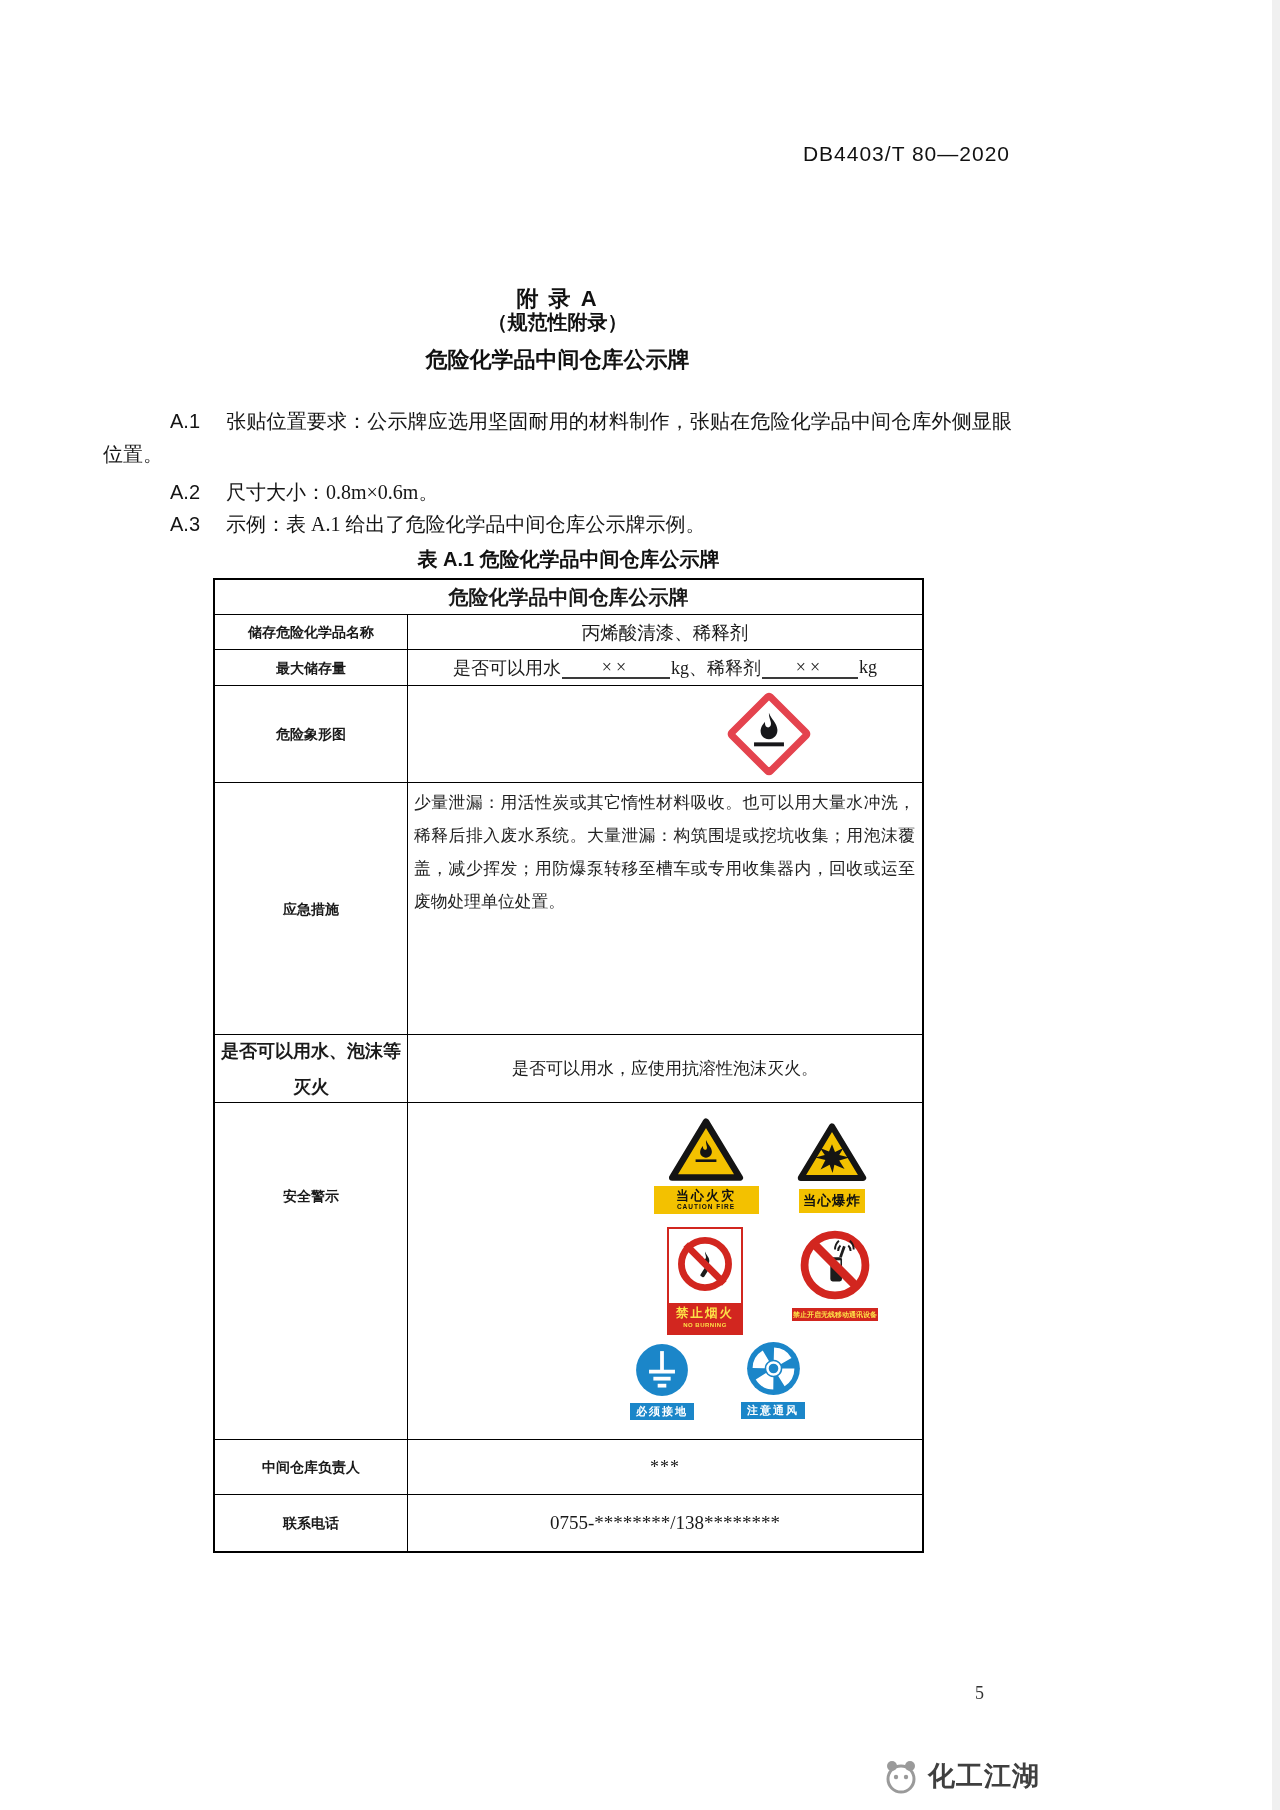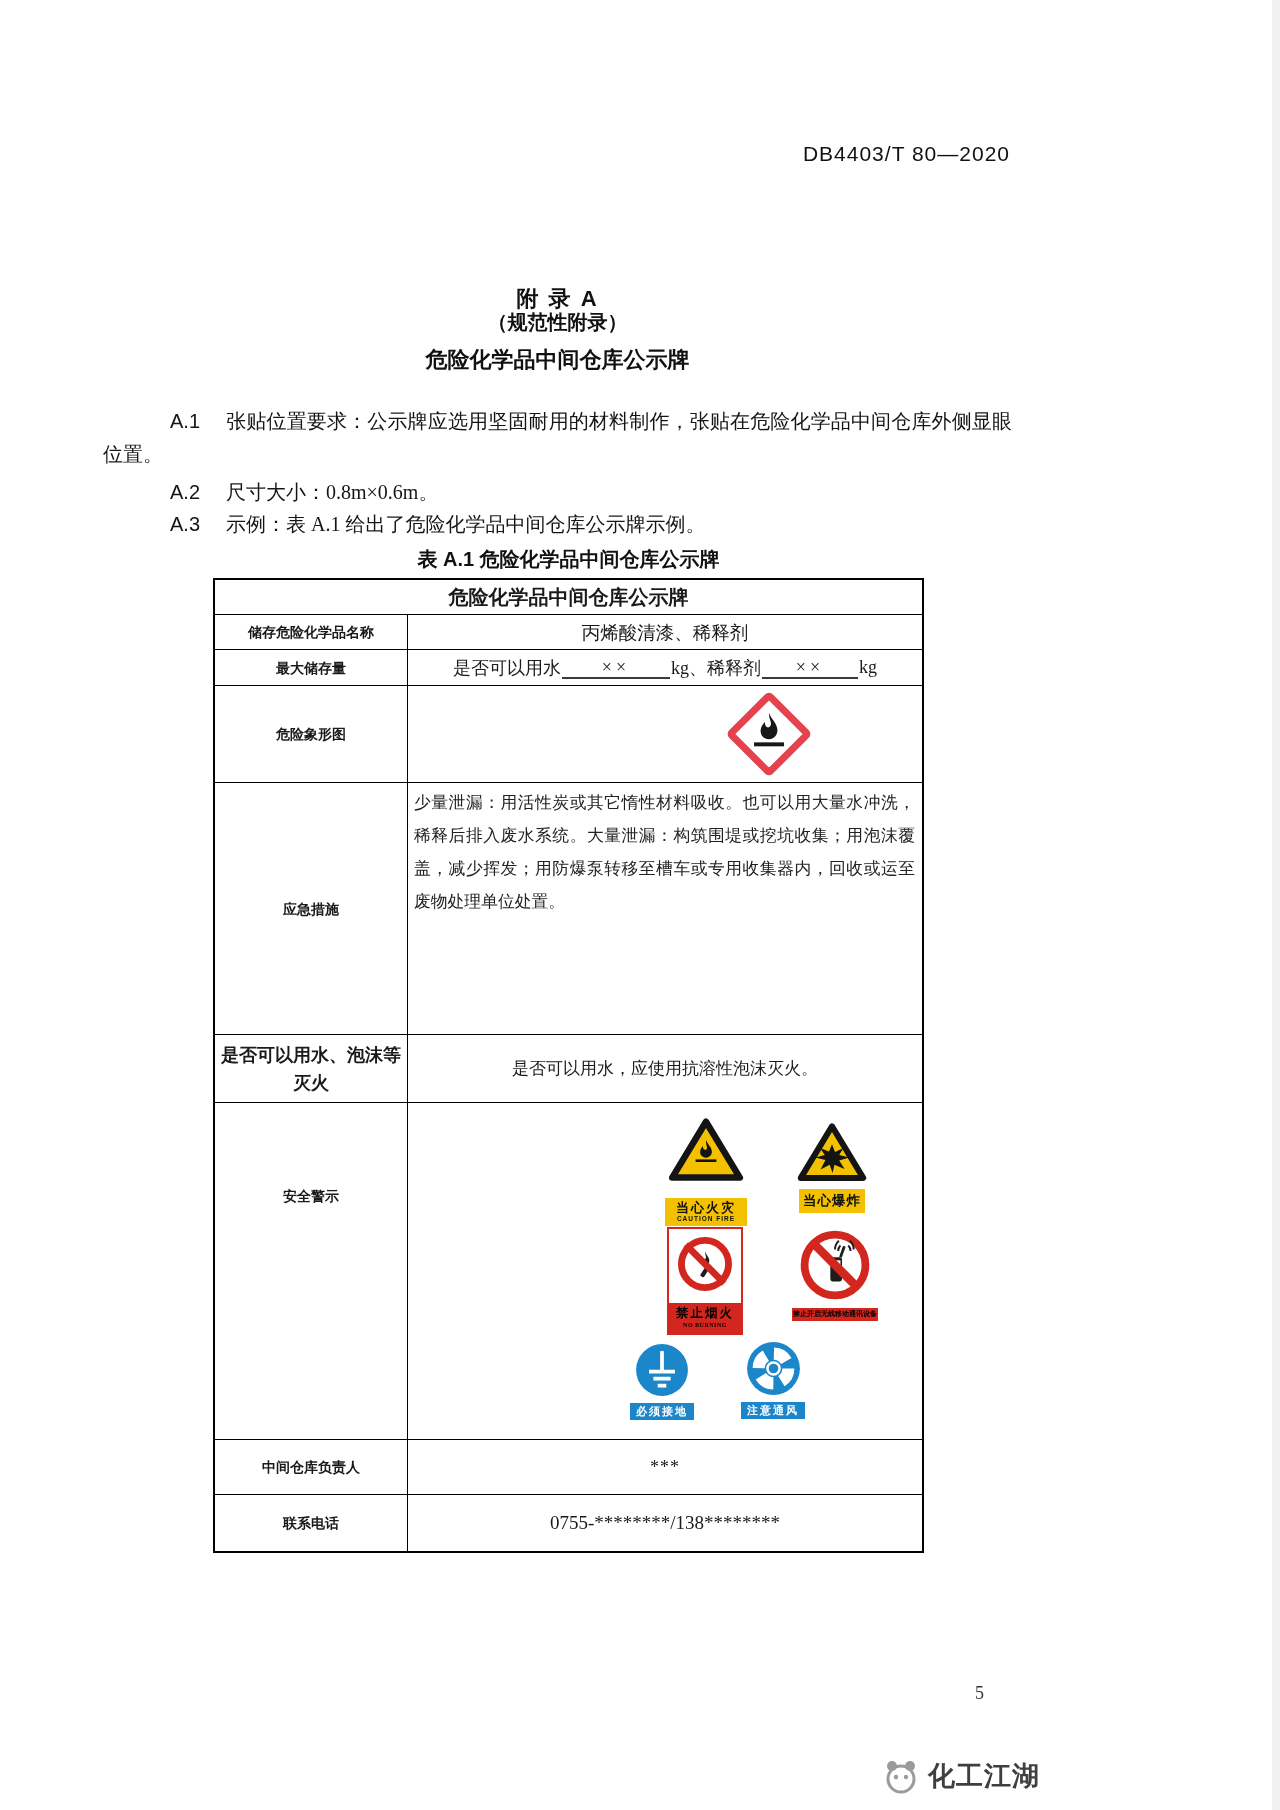--- a/index.html
+++ b/index.html
@@ -66,38 +66,38 @@
 
   .r-emergency { height:252px; }
   .r-emergency .val { display:flex; flex-direction:column; }
   .em-para {
     font-size:16.8px; line-height:33px; text-align:justify; padding:3px 7px 0 6px; color:#222;
   }
   .em1 { height:103px; border-bottom:2px solid #000; }
   .em2 { height:147px; }
 
   .r-ext { height:68px; }
-  .r-ext .lbl { font-size:18px; line-height:28px; padding:0 4px; }
+  .r-ext .lbl { font-size:18px; line-height:36px; padding:0 4px; }
   .r-ext .val { font-size:17px; }
 
   .r-signs { height:337px; }
   .r-signs .lbl { padding-bottom:150px; }
   .signs-cell { position:relative; }
   .sign { position:absolute; display:flex; flex-direction:column; align-items:center; }
   .s1 { left:256px; top:12px;  width:84px; }
   .s2 { left:388px; top:17px;  width:72px; }
   .s3 { left:259px; top:124px; width:76px; }
   .s4 { left:384px; top:123px; width:86px; }
   .s5 { left:222px; top:240px; width:64px; }
   .s6 { left:333px; top:238px; width:64px; }
   .cap { font-family:"Liberation Sans", sans-serif; font-weight:bold; text-align:center; }
   .cap-yellow { background:#f3c100; color:#101010; }
-  .cap-red    { background:#d2261f; color:#000000;font-family:Liberation Serif, serif; }
+  .cap-red    { background:#d2261f; color:#fde047; }
   .cap-blue   { background:#1b86c9; color:#ffffff; }
-  .s1 .cap { margin-top:15px; width:82px; padding:2px 10px 3px; }
+  .s1 .cap { margin-top:3px; width:105px; padding:2px 10px 3px; }
   .s1 .zh { font-size:13px; letter-spacing:2px; line-height:15px; }
   .s1 .en { font-size:6.5px; letter-spacing:1px; line-height:8px; }
   .s2 .cap { margin-top:6px; width:66px; font-size:13.5px; letter-spacing:1px; padding:3px 0; }
   .s3card { width:76px; border:2px solid #d2261f; background:#fff; }
   .s3card .imgwrap { padding:4px 5px; background:#fff; }
   .s3card .cap { width:100%; padding:3px 0 4px; }
   .s3 .zh { font-size:12.5px; letter-spacing:2px; line-height:15px; }
   .s3 .en { font-size:6px; letter-spacing:0.5px; line-height:8px; }
   .s4 .cap { margin-top:4px; width:86px; font-size:7px; line-height:13px; white-space:nowrap; font-weight:bold; }
   .s5 .cap, .s6 .cap { margin-top:6px; width:64px; font-size:11px; letter-spacing:2px; line-height:17px; }

